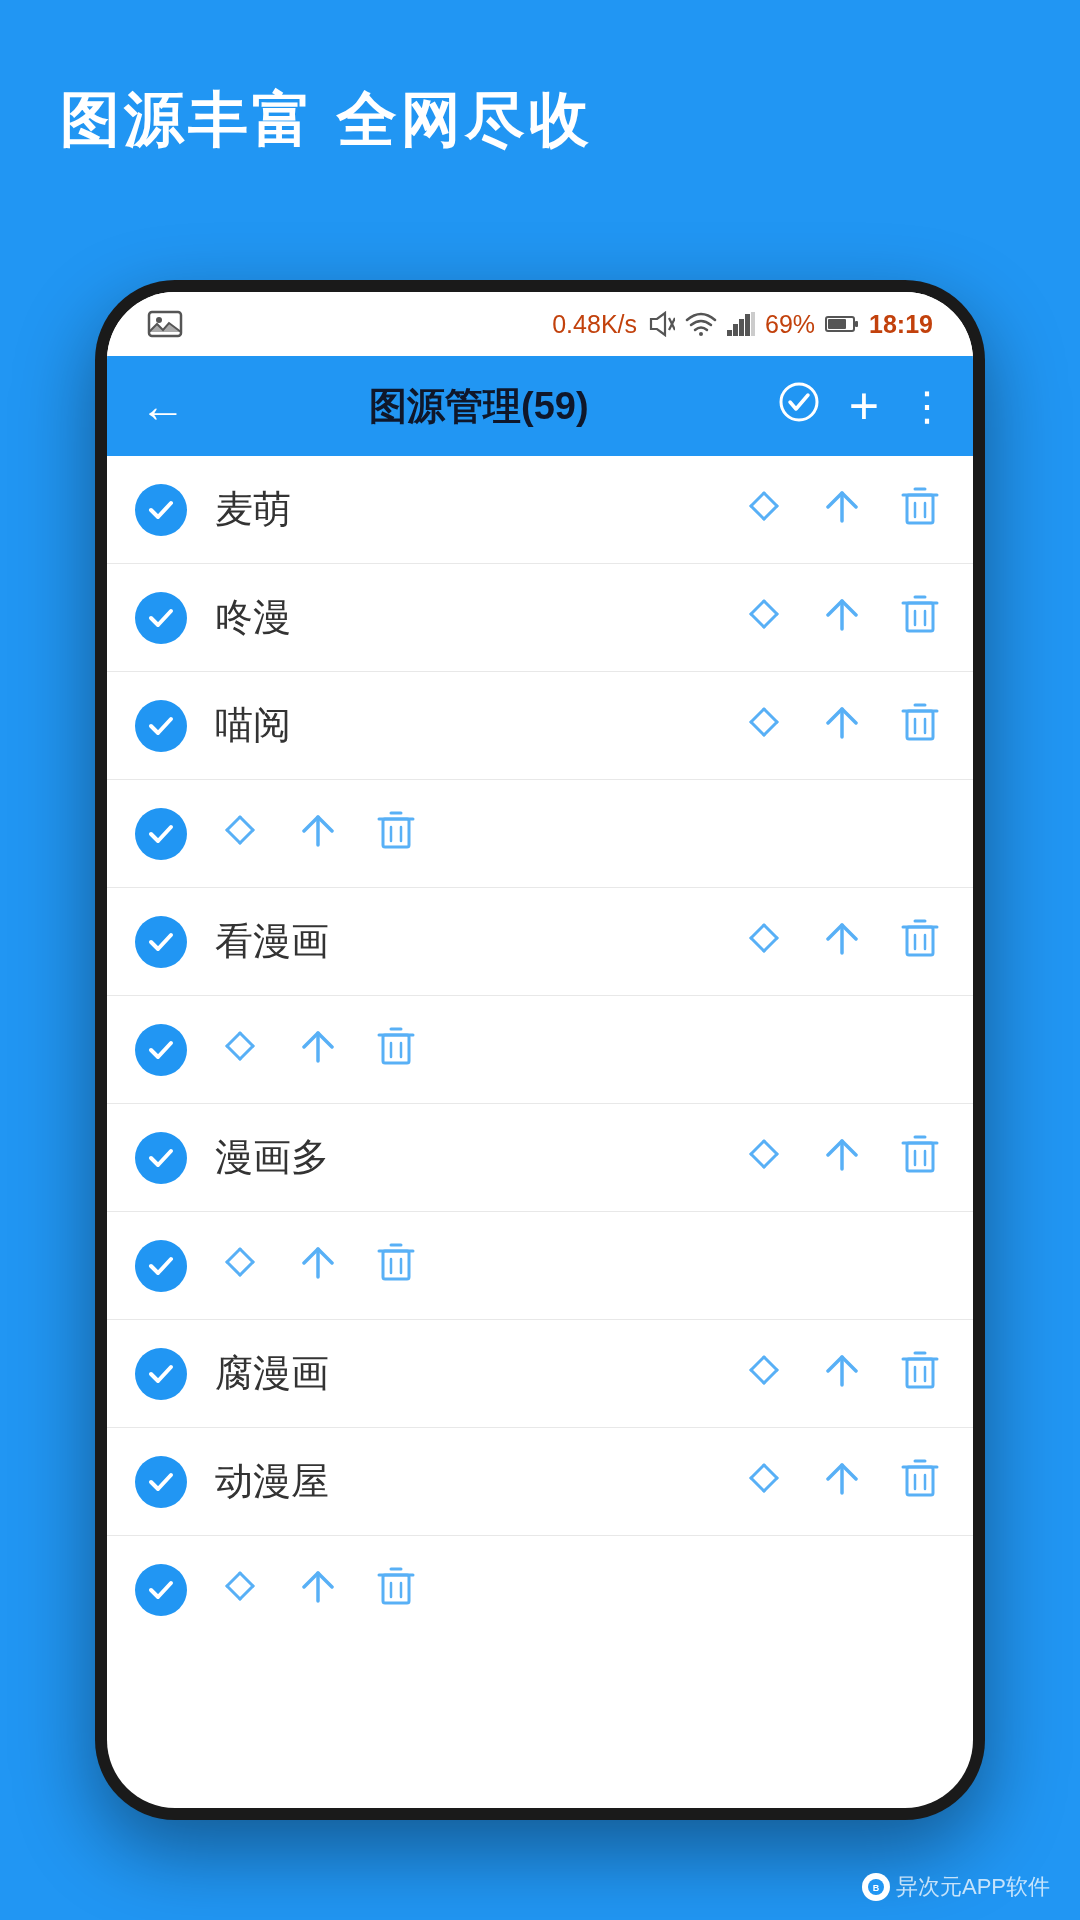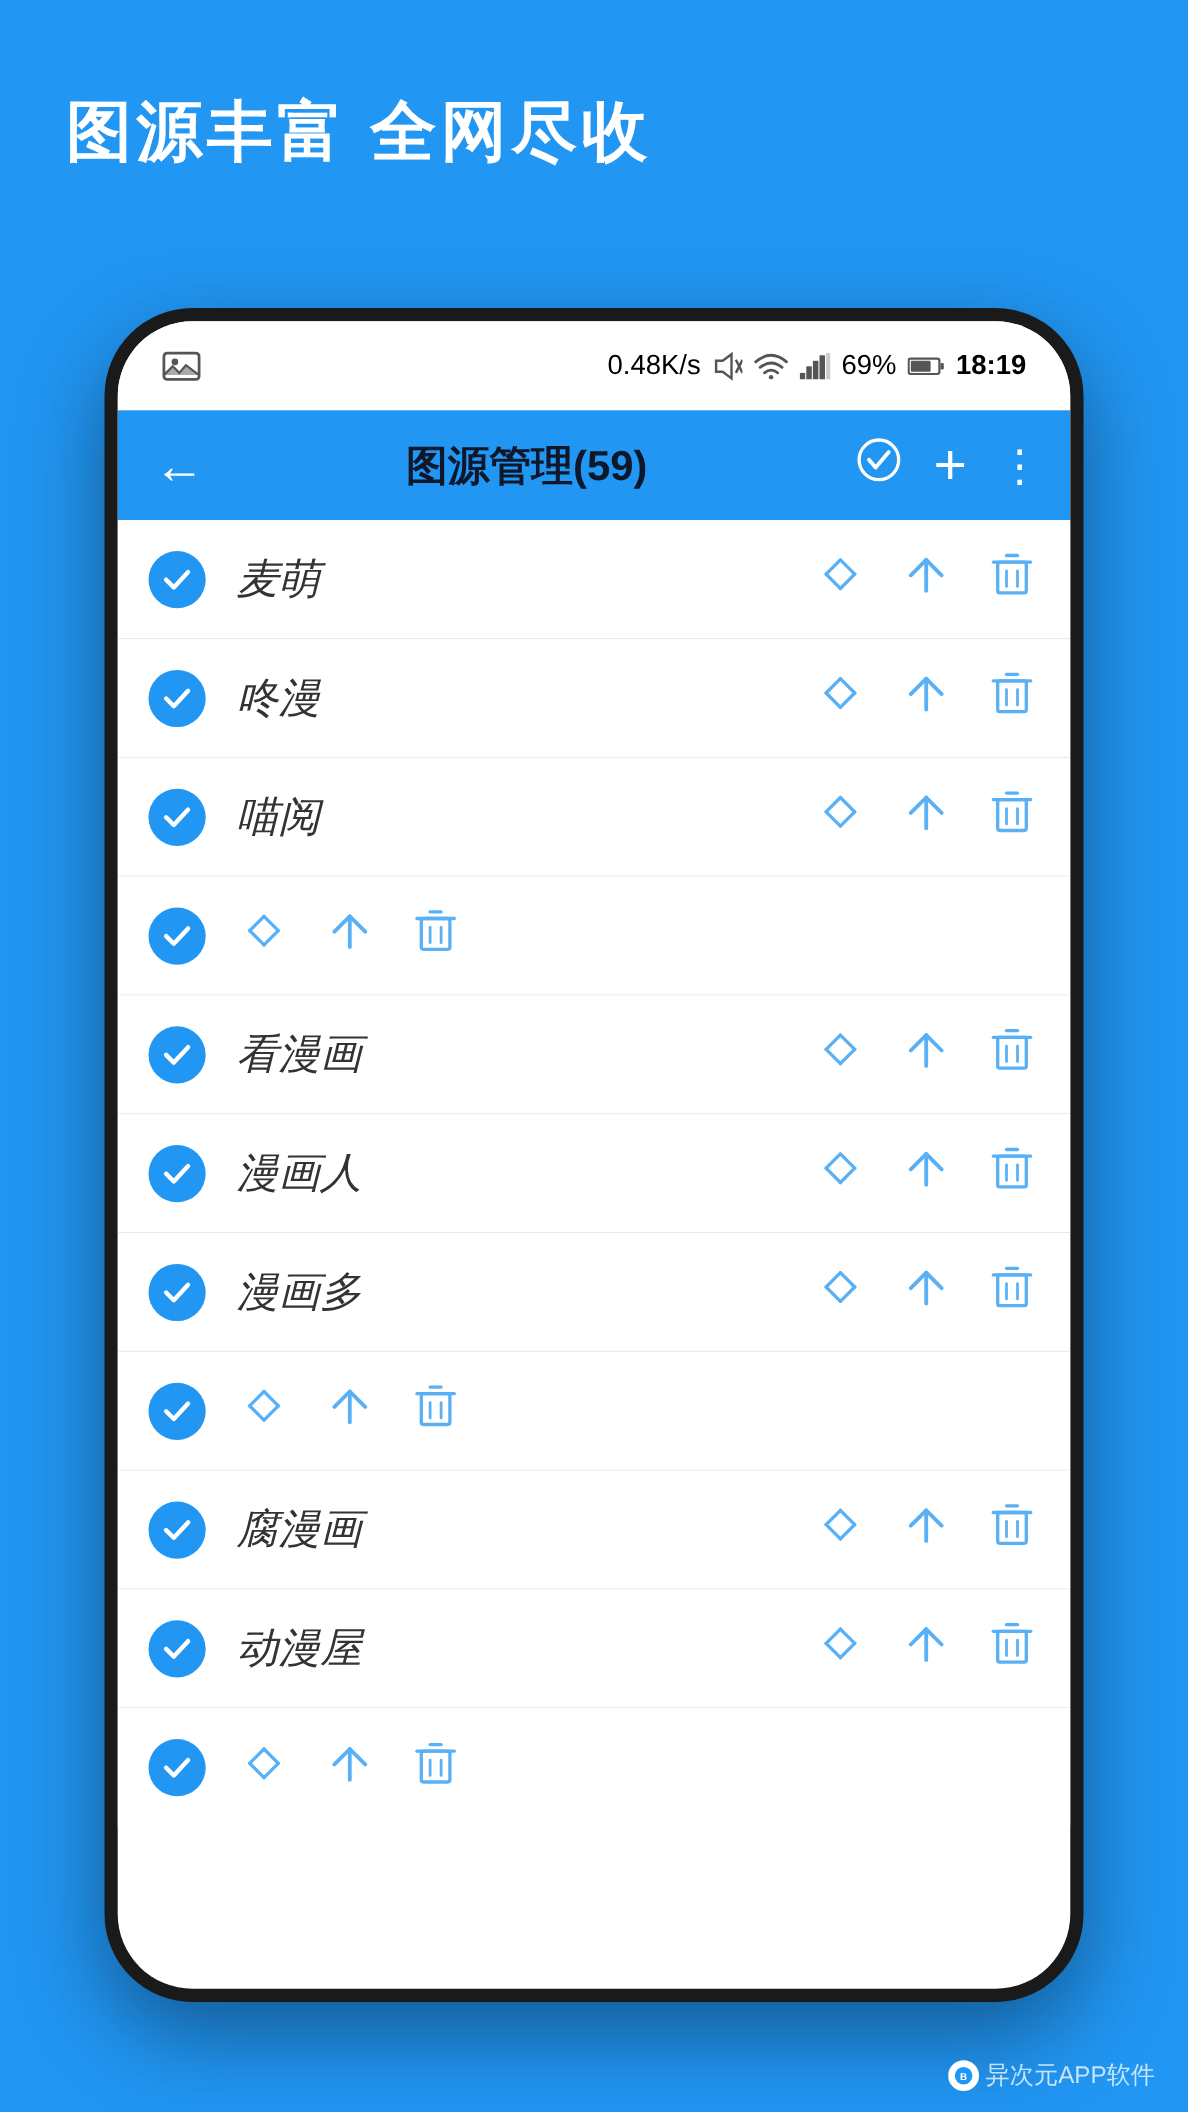--- a/index.html
+++ b/index.html
@@ -49,27 +49,27 @@
       height: 100%;
       background: white;
       border-radius: 68px;
       overflow: hidden;
       position: relative;
     }
 
     
     .status-bar {
       background: white;
-      height: 81px;
+      height: 64px;
       display: flex;
       align-items: center;
       justify-content: space-between;
       padding: 0 40px;
       font-size: 26px;
-      color: #000000;
+      color: #c2410c;
     }
 
     .status-left {
       display: flex;
       align-items: center;
       gap: 8px;
     }
 
     .status-right {
       display: flex;
@@ -114,21 +114,20 @@
     .app-bar-icon {
       color: white;
       font-size: 40px;
       cursor: pointer;
     }
 
     
     .list {
       background: white;
       flex: 1;
-      font-style: italic;
     }
 
     .list-item {
       display: flex;
       align-items: center;
       padding: 0 28px;
       height: 108px;
       border-bottom: 1px solid #e8e8e8;
       background: white;
     }
@@ -403,21 +402,20 @@
       <line x1="24" y1="18" x2="24" y2="32" stroke="#2196F3" stroke-width="2.5" stroke-linecap="round"></line>
     </svg></div>
           </div>
         </div>
         <div class="list-item">
           <div class="check-icon">
             <svg viewBox="0 0 30 30" fill="none">
       <polyline points="5,15 12,22 25,8" stroke="white" stroke-width="4" stroke-linecap="round" stroke-linejoin="round"></polyline>
     </svg>
           </div>
-          <div class="item-name">漫画人</div>
           <div class="item-actions">
             <div class="item-action-btn"><svg width="42" height="42" viewBox="0 0 42 42" fill="none">
       <line x1="8" y1="21" x2="21" y2="8" stroke="#2196F3" stroke-width="3" stroke-linecap="round"></line>
       <line x1="21" y1="8" x2="34" y2="21" stroke="#2196F3" stroke-width="3" stroke-linecap="round"></line>
       <line x1="8" y1="21" x2="21" y2="34" stroke="#2196F3" stroke-width="3" stroke-linecap="round"></line>
       <line x1="21" y1="34" x2="34" y2="21" stroke="#2196F3" stroke-width="3" stroke-linecap="round"></line>
     </svg></div>
             <div class="item-action-btn"><svg width="38" height="42" viewBox="0 0 38 42" fill="none">
       <polyline points="5,22 19,8 33,22" stroke="#2196F3" stroke-width="3.5" stroke-linecap="round" stroke-linejoin="round"></polyline>
       <line x1="19" y1="8" x2="19" y2="36" stroke="#2196F3" stroke-width="3.5" stroke-linecap="round"></line>

